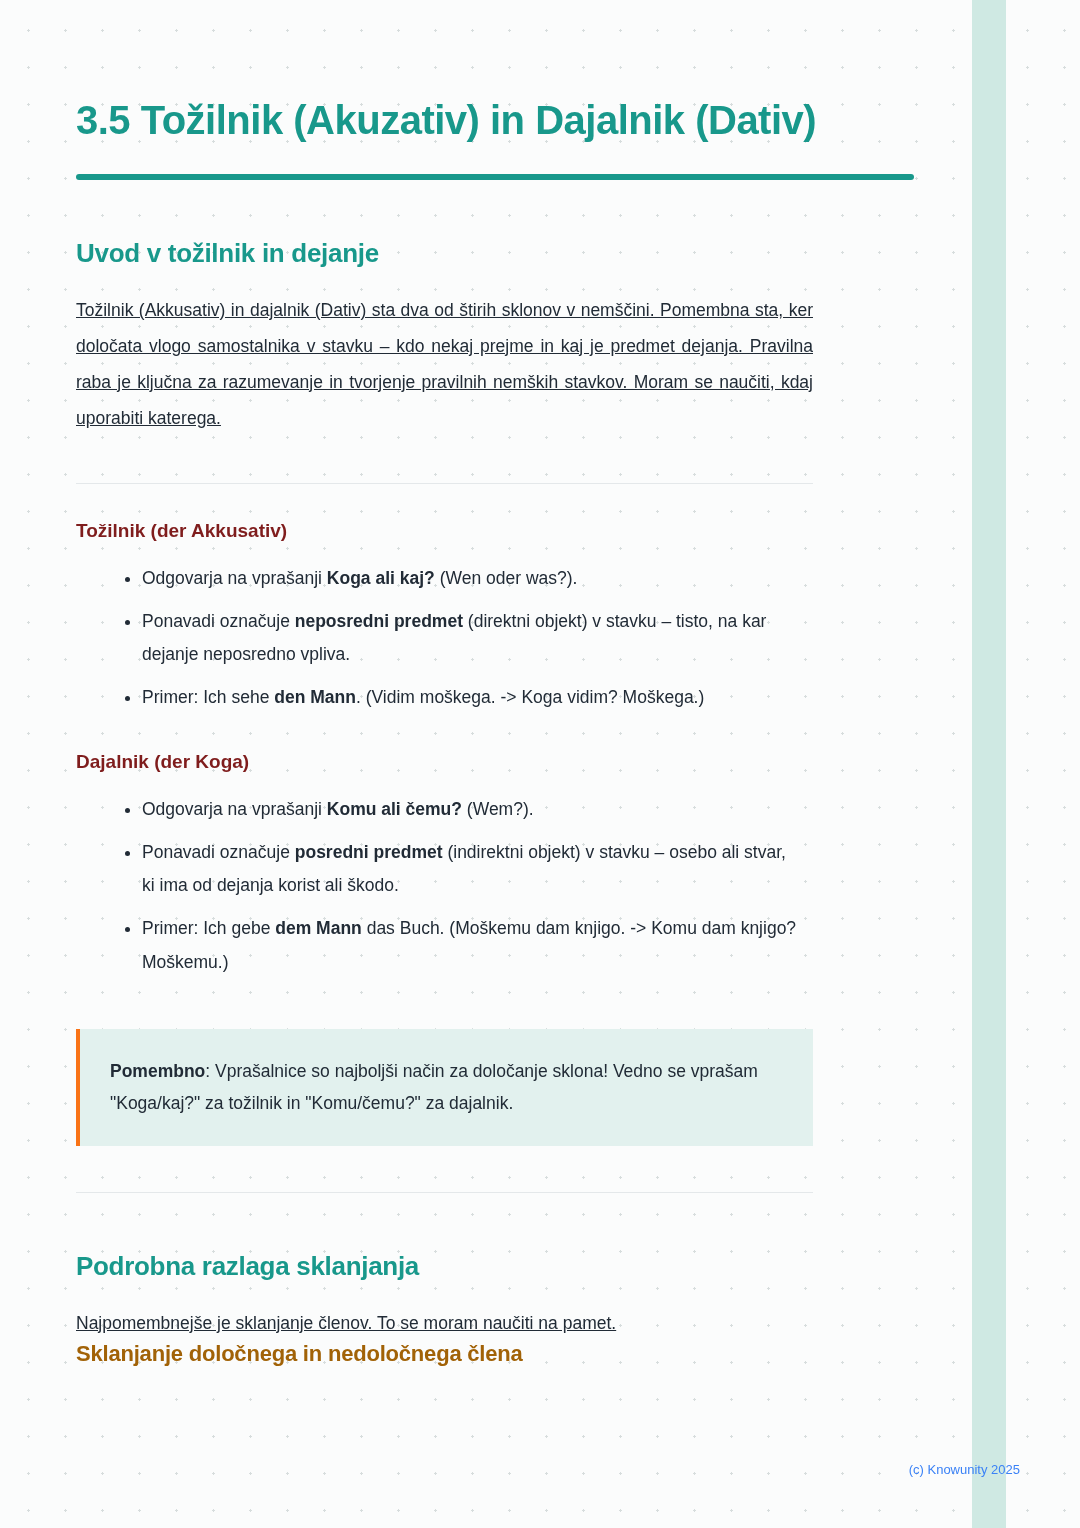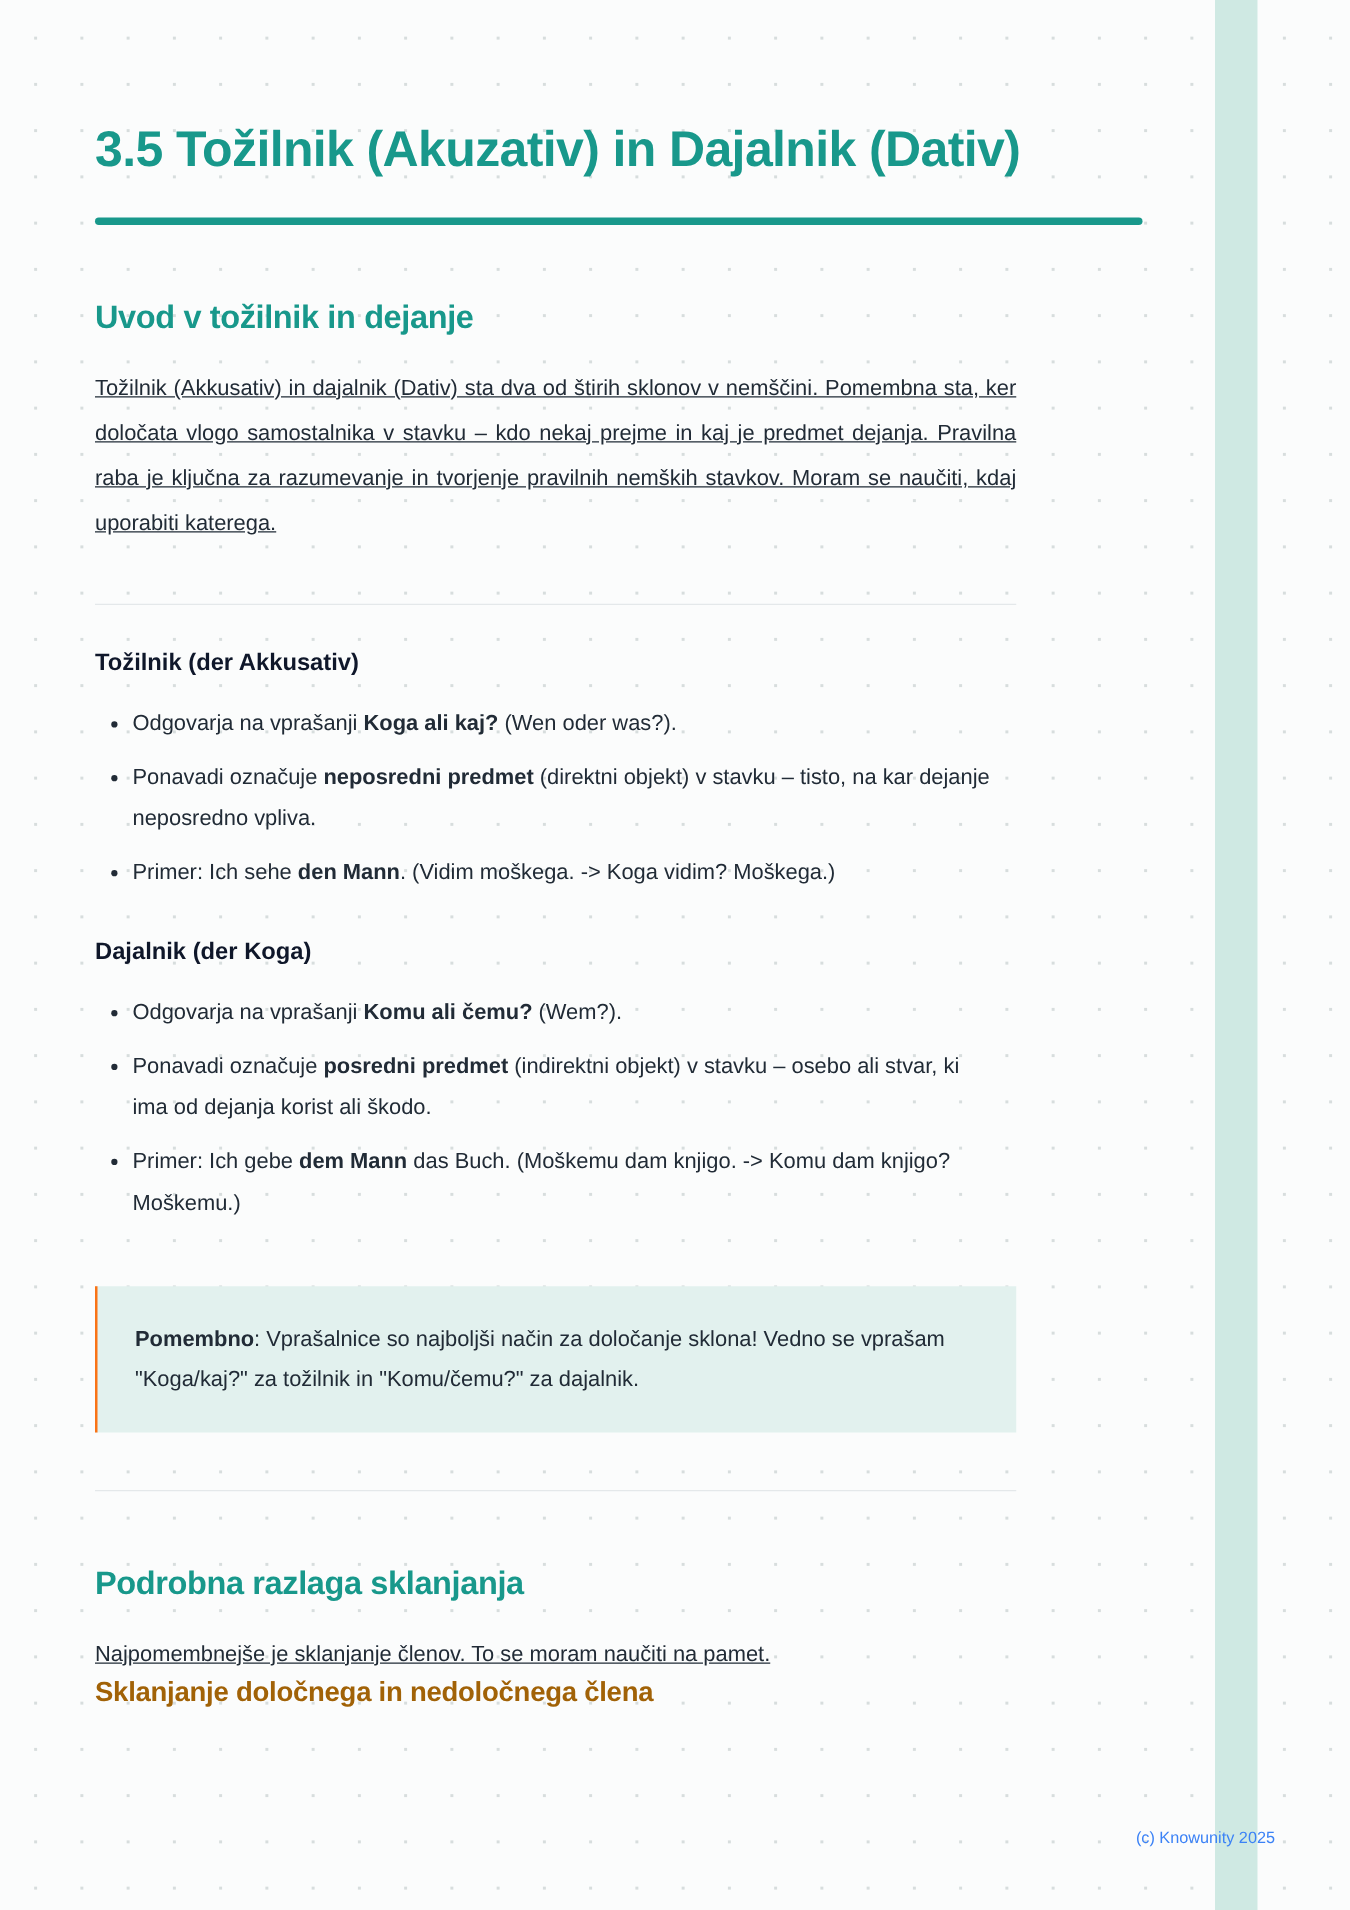--- a/index.html
+++ b/index.html
@@ -73,43 +73,44 @@
   hr.divider {
     width: 737px;
     border: none;
     border-top: 1px solid #e4e8ea;
     margin-top: 46px;
   }
 
   h3.sub-heading {
     font-size: 19px;
     font-weight: 700;
-    color: #0f172a;
+    color: #7f1d1d;
     margin-top: 36px;
   }
 
   ul.bullet-list {
     width: 724px;
     margin-top: 20px;
     padding-left: 30px;
   }
 
   ul.bullet-list li {
     font-size: 17.5px;
     line-height: 1.9;
     margin-bottom: 10px;
+    margin-left: 36px;
   }
 
   ul.bullet-list li b, .callout b { font-weight: 700; }
 
   .callout {
     width: 737px;
     margin-top: 50px;
     background: #e2f1ee;
-    border-left: 2px solid #f97316;
+    border-left: 4px solid #f97316;
     padding: 26px 30px;
   }
 
   .callout p {
     font-size: 17.5px;
     line-height: 1.85;
   }
 
   h3.teal-sub-heading {
     font-size: 22px;

